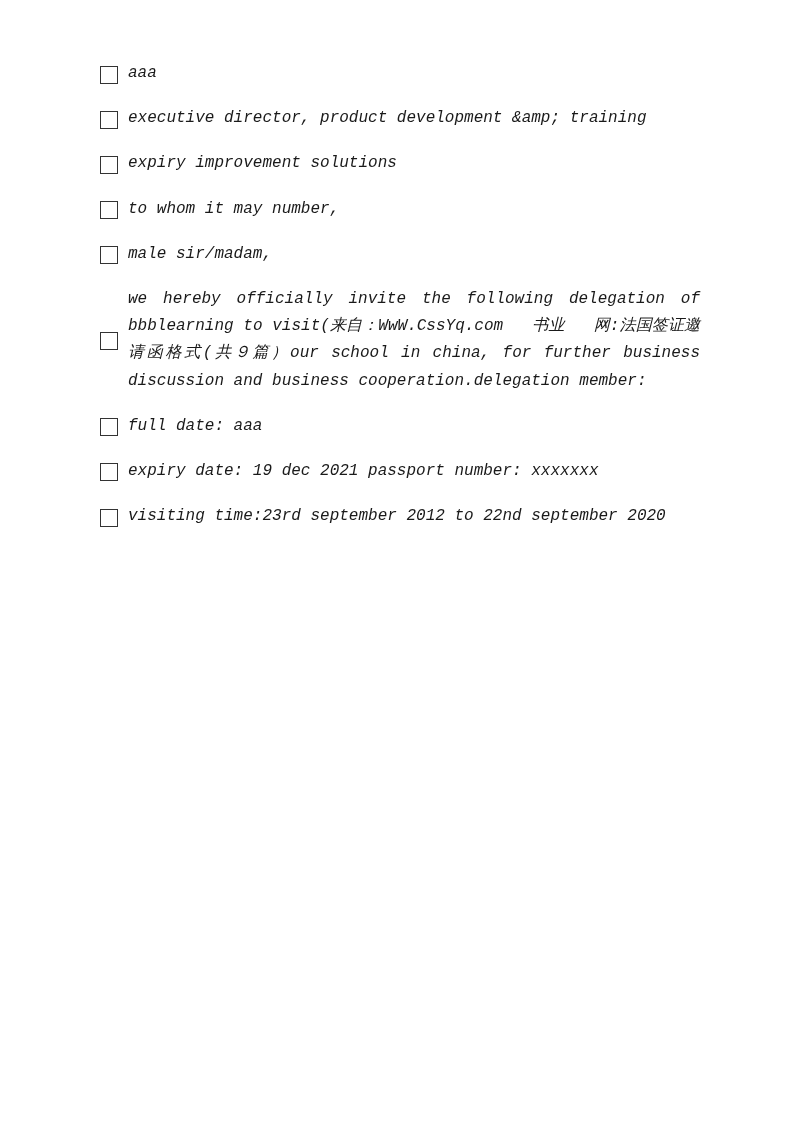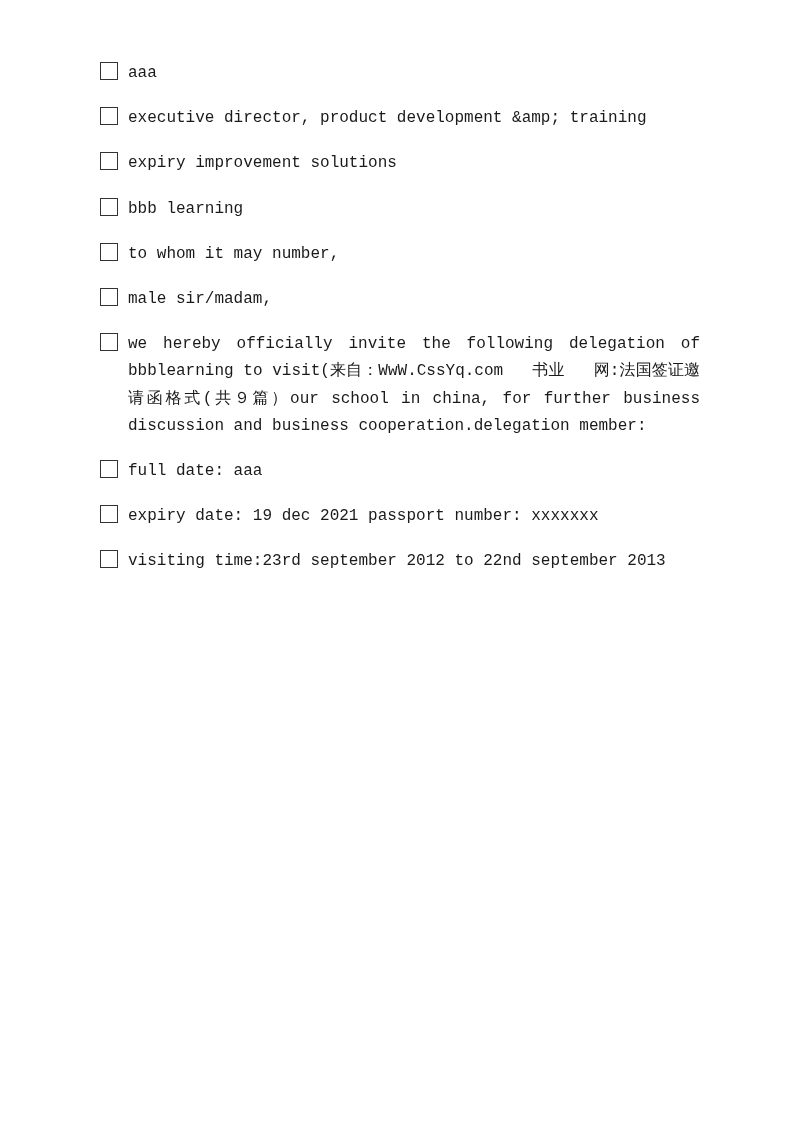--- a/index.html
+++ b/index.html
@@ -13,23 +13,24 @@
       font-family: 'Courier New', Courier, monospace;
       font-size: 16px;
       color: #1a1a1a;
       width: 800px;
       min-height: 1132px;
       padding: 60px 100px 60px 100px;
     }
 
     .item {
       display: flex;
-      align-items: flex-start;
+      align-items: center;
       margin-bottom: 18px;
       line-height: 1.6;
+      font-style: italic;
     }
 
     .checkbox {
       display: inline-block;
       width: 18px;
       height: 18px;
       border: 1.5px solid #333;
       margin-right: 10px;
       margin-top: 2px;
       flex-shrink: 0;
@@ -55,24 +56,20 @@
   <div class="item">
     <span class="checkbox"></span>
     <span class="item-text">executive director, product development &amp;amp; training</span>
   </div>
 
   <div class="item">
     <span class="checkbox"></span>
     <span class="item-text">expiry improvement solutions</span>
   </div>
 
-  <div class="item">
-    <span class="checkbox"></span>
-    <span class="item-text">bbb learning</span>
-  </div>
 
 
   <div class="item">
     <span class="checkbox"></span>
     <span class="item-text">to whom it may number,</span>
   </div>
 
   <div class="item">
     <span class="checkbox"></span>
     <span class="item-text">male sir/madam,</span>
@@ -89,17 +86,17 @@
   </div>
 
 
   <div class="item">
     <span class="checkbox"></span>
     <span class="item-text">expiry date: 19 dec 2021 passport number: xxxxxxx</span>
   </div>
 
   <div class="item">
     <span class="checkbox"></span>
-    <span class="item-text">visiting time:23rd september 2012 to 22nd september 2013</span>
+    <span class="item-text">visiting time:23rd september 2012 to 22nd september 2020</span>
   </div>
 
 
 </div>
 
 </body></html>

